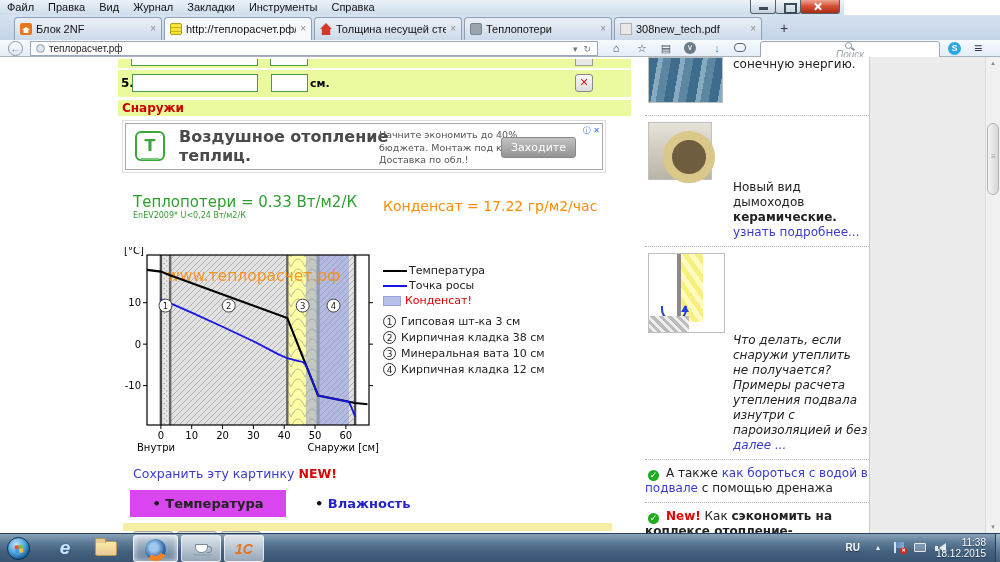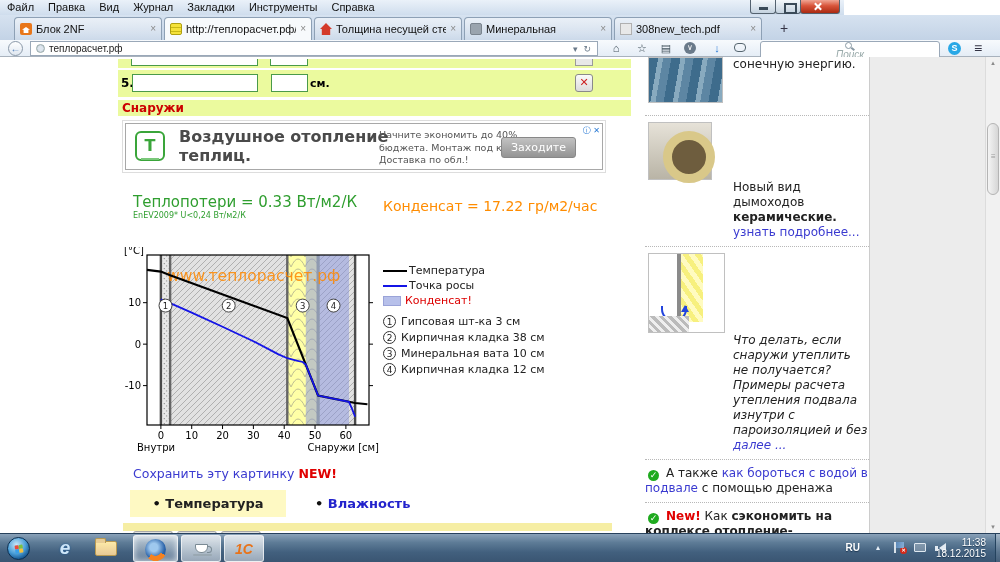--- a/index.html
+++ b/index.html
@@ -110,21 +110,21 @@
   .lg-box { width:18px; height:10px; background:#b7c0ea; border:1px solid #9aa3d8; margin-right:4px; }
   .layers { position:absolute; left:268px; top:256px; font-size:11px; color:#222; }
   .ly-item { height:16px; display:flex; align-items:center; }
   .ly-num { width:13px; height:13px; border:1px solid #333; border-radius:50%; font-size:9px; text-align:center;
     line-height:12px; margin-right:5px; flex:0 0 13px; background:#fff; }
 
   .save-row { position:absolute; left:18px; top:409px; font-size:12.5px; }
   .save-link { color:#3a3ad0; }
   .save-new { color:#e00000; font-weight:bold; }
 
-  .vtab-active { position:absolute; left:15px; top:433px; width:156px; height:27px; background:#fef9c3;
+  .vtab-active { position:absolute; left:15px; top:433px; width:156px; height:27px; background:#d946ef;
     font-size:13px; font-weight:bold; color:#222; text-align:center; line-height:27px; }
   .vtab-other { position:absolute; left:200px; top:439px; font-size:13px; font-weight:bold; }
   .vtab-other .lbl2 { color:#2222cc; }
   .bullet { color:#111; }
   .ystrip { position:absolute; left:8px; top:466px; width:489px; height:8px; background:#f6eea4; }
   .minitab { position:absolute; top:474px; width:40px; height:4px; background:#e0e0e0; border:1px solid #a8a8a8;
     border-bottom:none; border-radius:3px 3px 0 0; }
 
   
   .sidebar { position:absolute; left:645px; top:0; width:224px; height:476px; font-size:12px; color:#222; }
@@ -227,21 +227,21 @@
         <span class="title">http://теплорасчет.рф/</span>
         <span class="close">×</span>
       </div>
       <div class="tab" style="left: 314px;">
         <span class="favicon fav-house"></span>
         <span class="title">Толщина несущей стены ...</span>
         <span class="close">×</span>
       </div>
       <div class="tab" style="left: 464px;">
         <span class="favicon fav-photo"></span>
-        <span class="title">Минеральная</span>
+        <span class="title">Теплопотери</span>
         <span class="close">×</span>
       </div>
       <div class="tab" style="left: 614px;">
         <span class="favicon fav-pdf"></span>
         <span class="title">308new_tech.pdf</span>
         <span class="close">×</span>
       </div>
     </div>
   <div class="newtab-btn" style="left:772px;">+</div>
 </div>

